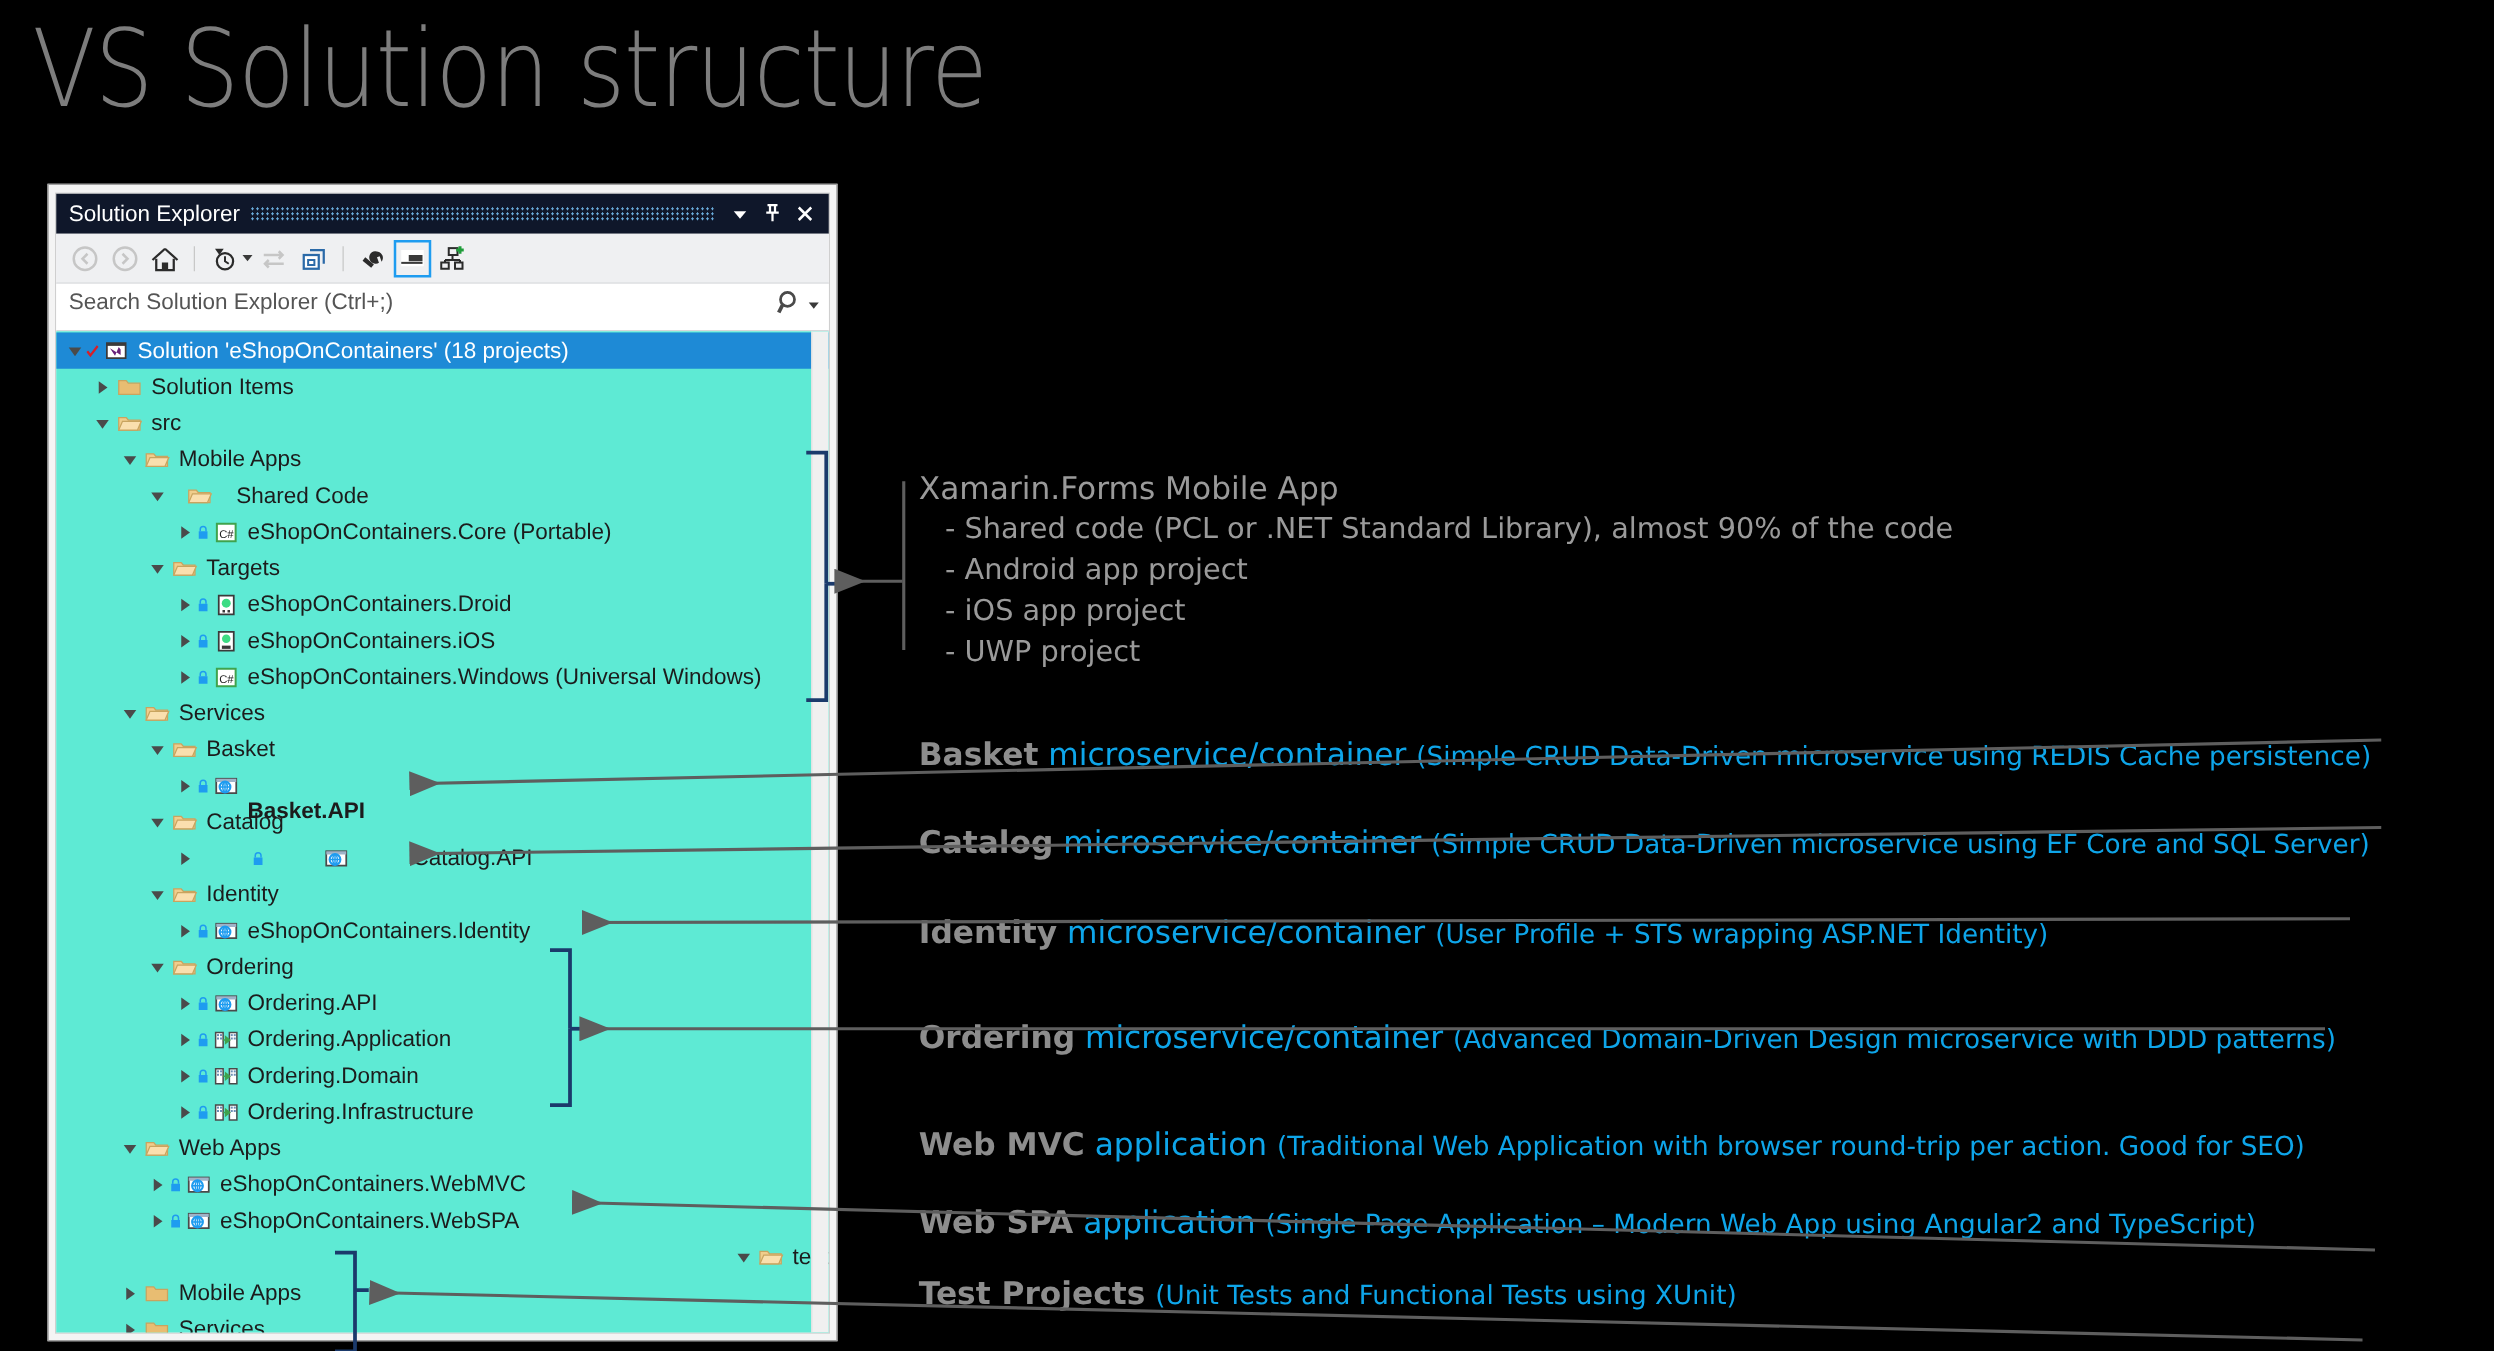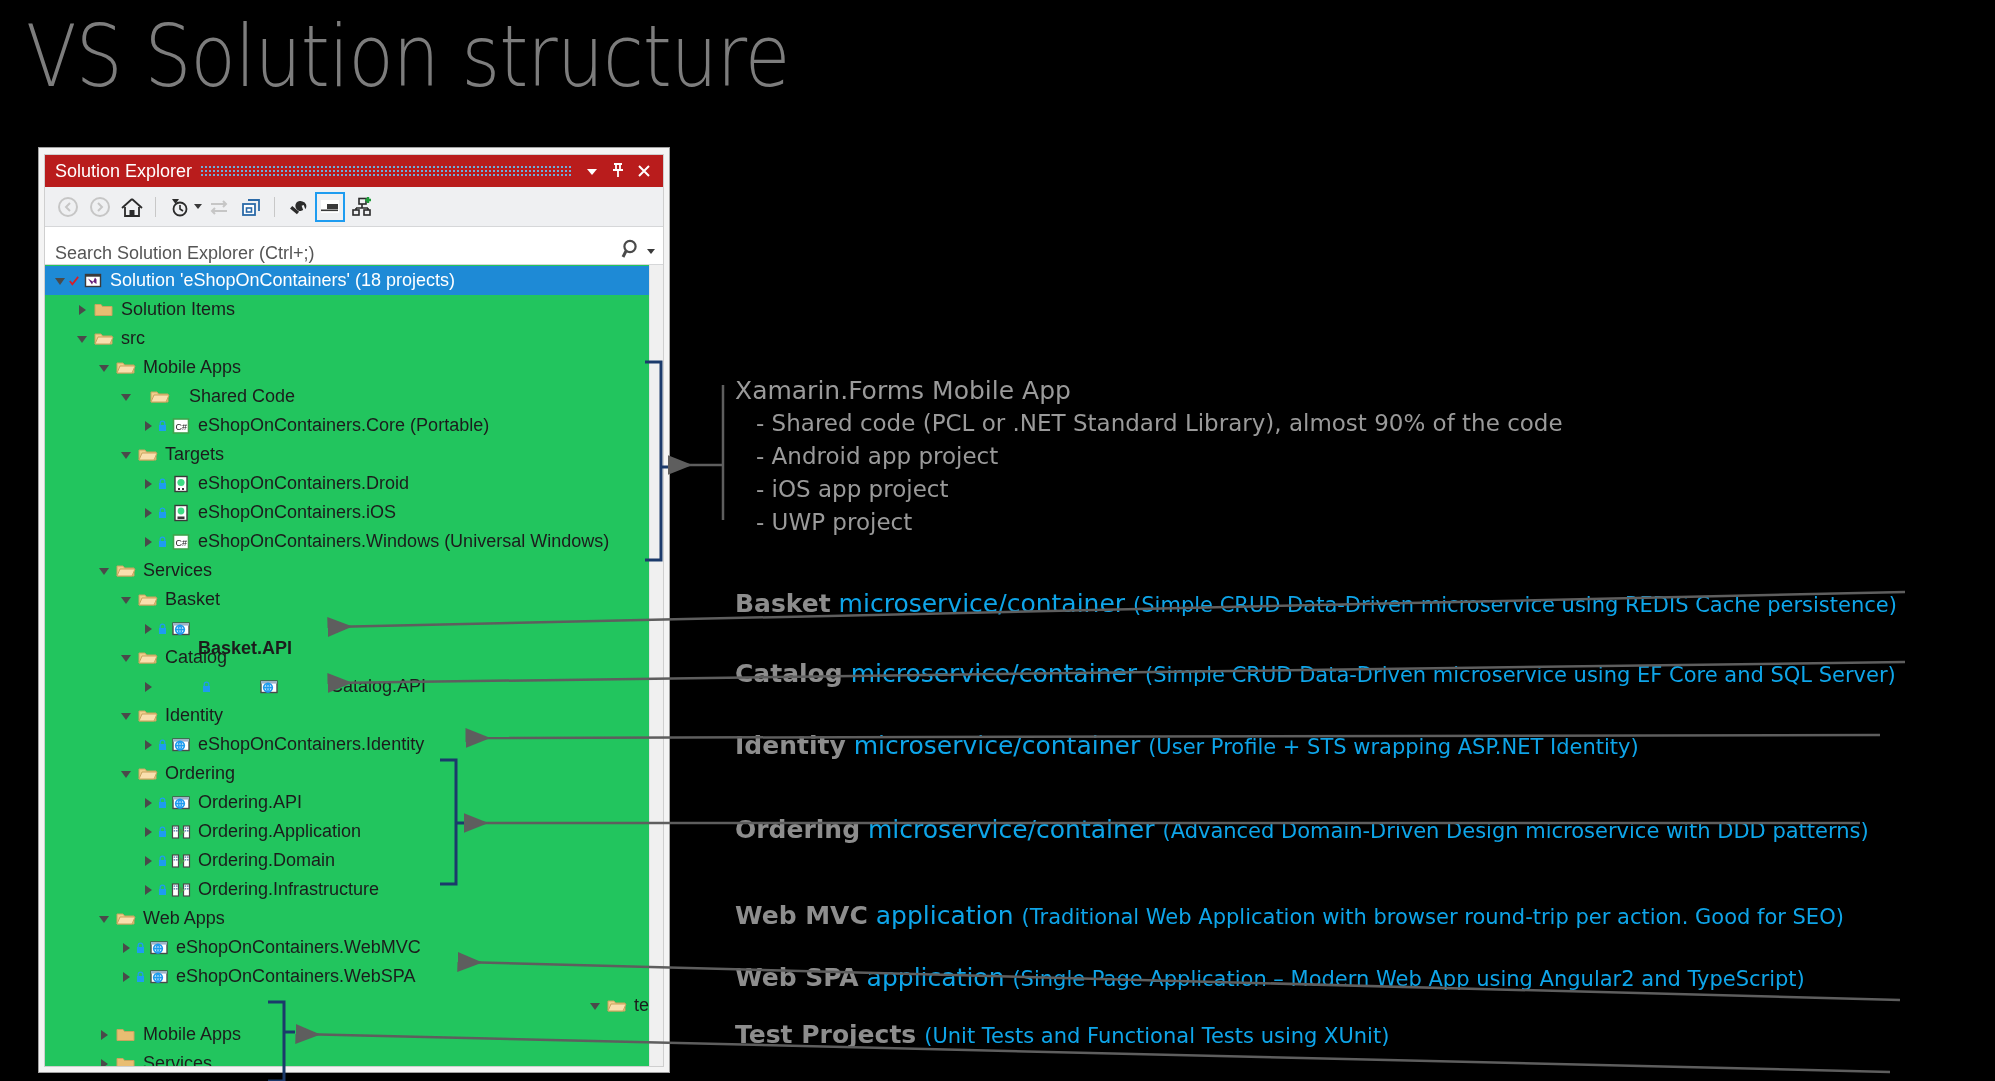--- a/index.html
+++ b/index.html
@@ -25,21 +25,21 @@
   #se-window {
     position: absolute; left: 38px; top: 147px;
     width: 632px; height: 926px;
     background: #f4f4f4;
     border: 1px solid #a0a0a0;
     padding: 6px 5px 5px 5px;
   }
   #se-inner { width: 100%; height: 100%; background:#ffffff; border:1px solid #cfcfcf; display:flex; flex-direction:column; }
 
   .se-titlebar {
-    height: 32px; background: #b91c1c; display: flex; align-items: center;
+    height: 32px; background: #0f172a; display: flex; align-items: center;
     padding: 0 6px 0 10px; flex: 0 0 32px;
   }
   .se-title-text { color:#fff; font-size:18px; white-space:nowrap; font-family:"Liberation Sans",sans-serif; }
   .se-title-dots { flex:1; height:12px; margin:0 8px;
      background-image: radial-gradient(#6fb4e4 0.9px, transparent 1.1px);
      background-size: 4px 4px; opacity:.95; }
   .tb-btn { color:#fff; display:flex; align-items:center; justify-content:center;
      width:26px; height:26px; cursor:default; }
   .tb-btn svg { display:block; }
 
@@ -47,26 +47,26 @@
     height: 40px; background:#eff0f2; border-bottom:1px solid #d6d7d9;
     display:flex; align-items:center; padding:0 8px; gap:2px; flex:0 0 40px;
   }
   .tool { width:30px; height:30px; display:flex; align-items:center; justify-content:center; }
   .tool.sel { border:2px solid #1e9cf0; background:#eff0f2; }
   .tool-sep { width:1px; height:20px; background:#c8c8c8; margin:0 6px; }
   .caret-sm { width:0;height:0;border-left:4px solid transparent;border-right:4px solid transparent;border-top:5px solid #3a3a3a; margin-left:-2px; }
 
   .se-search {
     height: 38px; background:#fff; border-bottom:1px solid #d6d7d9;
-    display:flex; align-items:flex-end; padding:4px 8px 0 10px; flex:0 0 38px;
+    display:flex; align-items:flex-start; padding:4px 8px 0 10px; flex:0 0 38px;
   }
   .se-search-text { flex:1; font-size:18px; color:#555; font-family:"Liberation Sans",sans-serif; }
   .se-search-icons { display:flex; align-items:center; gap:6px; }
 
-  .se-tree { flex:1; background:#22c55e; position:relative; overflow:hidden; padding-top:1px; }
+  .se-tree { flex:1; background:#5eead4; position:relative; overflow:hidden; padding-top:1px; }
   .se-scroll { position:absolute; right:0; top:0; bottom:0; width:14px; background:#f0f0f0; border-left:1px solid #e2e2e2; }
 
   .row { height:29px; display:flex; align-items:center; font-size:18px; color:#1c1c1c;
          white-space:nowrap; font-family:"Liberation Sans",sans-serif; }
   .row.selected { background:#1e8ad6; color:#ffffff; }
   .row .label { margin-left:6px; }
   .row.bold .label { font-weight:bold;margin-top:40px; }
 
   .arrow { width:18px; display:flex; align-items:center; justify-content:center; flex:0 0 18px; }
   .tri-closed { width:0;height:0;border-top:5px solid transparent;border-bottom:5px solid transparent;border-left:7px solid #4a4a4a; }

